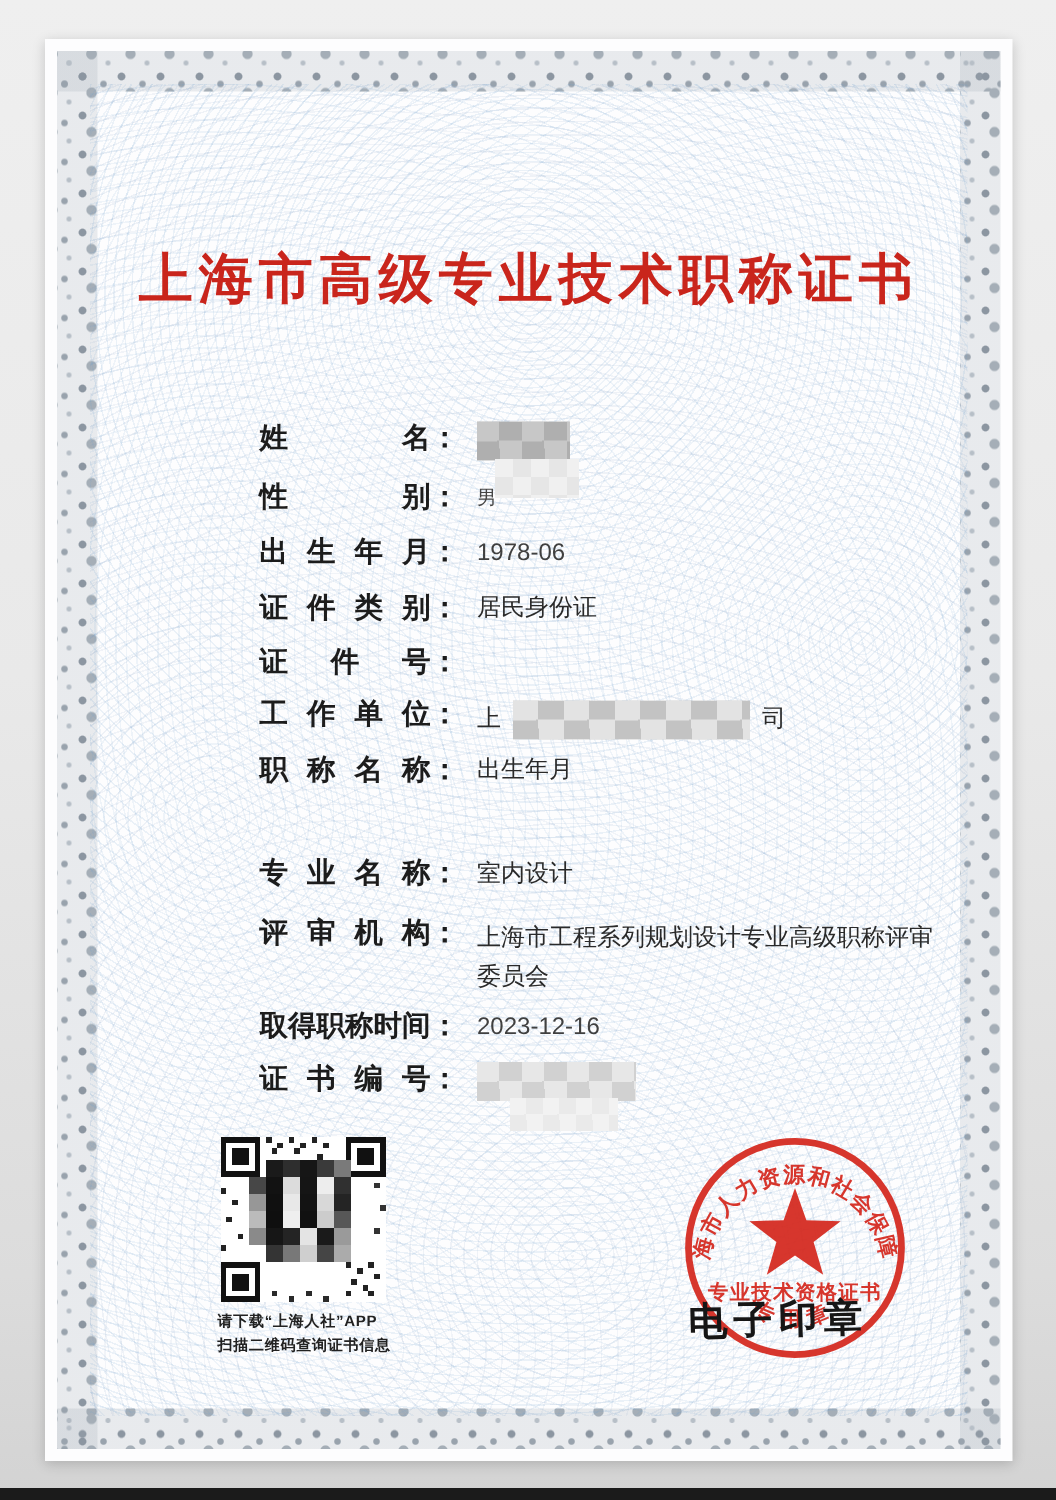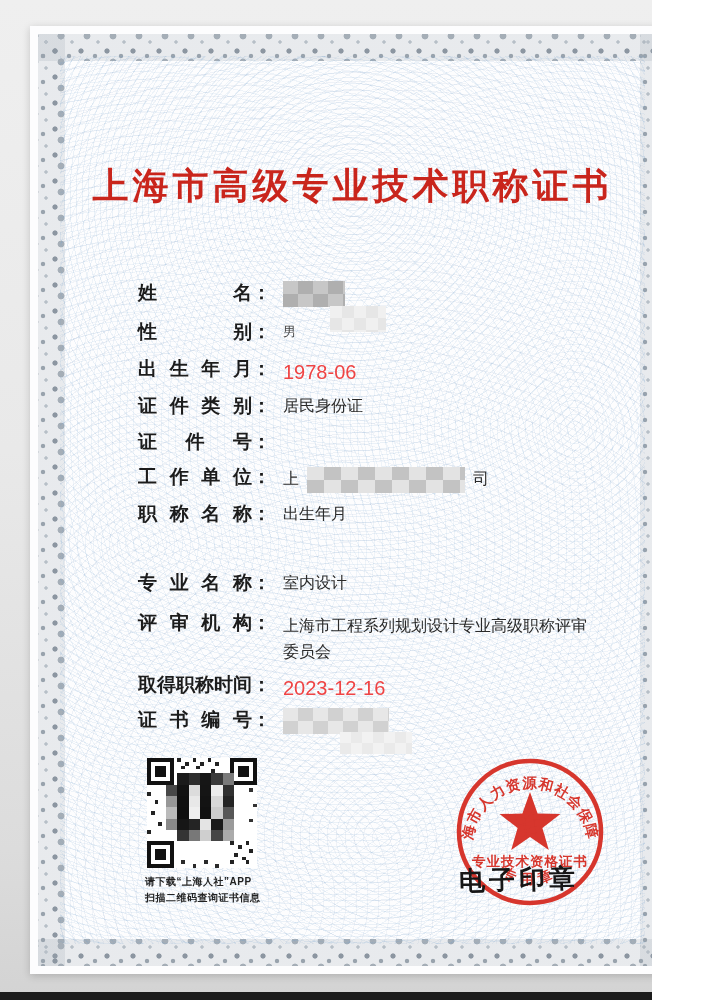--- a/index.html
+++ b/index.html
@@ -1,17 +1,17 @@
 <!DOCTYPE html>
 <html><head>
 <meta charset="utf-8">
 <style>
   html,body{margin:0;padding:0;}
   .photo{
-    position:relative;width:652px;height:1000px;overflow:hidden;
+    position:relative;width:704px;height:1000px;overflow:hidden;
     background:linear-gradient(180deg,#efefef 0%,#e9e9e9 45%,#dcdcdc 85%,#d3d3d3 100%);
     font-family:"Liberation Sans","DejaVu Sans",sans-serif;
   }
   .bottom-bar{position:absolute;left:0;right:0;bottom:0;height:8px;background:#1b1b1b;}
   .paper{
     position:absolute;left:30px;top:26px;width:645px;height:948px;
     background:#fdfdfe;box-shadow:0 2px 8px rgba(0,0,0,.18);
   }
   
   .guilloche{
@@ -41,25 +41,25 @@
   .br{right:8px;top:8px;bottom:8px;width:27px;}
 
   .title{
     position:absolute;left:0;right:0;top:112px;text-align:center;
     font-size:36px;font-weight:700;letter-spacing:4px;color:#c9251c;
   }
   .row{position:absolute;left:108px;right:40px;display:flex;align-items:flex-start;}
   .lbl{
     display:inline-block;width:114px;flex:0 0 114px;
     font-size:19px;font-weight:700;color:#1c1c1c;
-    text-align:justify;text-align-last:justify;line-height:1.3;
+    text-align:justify;text-align-last:justify;line-height:1.3;margin-left:35px;
   }
   .colon{font-size:19px;font-weight:700;color:#1c1c1c;line-height:1.3;}
   .val{margin-left:12px;line-height:1.3;}
-  .v-num{font-size:20px;color:#ef4444;padding-top:2px;}
+  .v-num{font-size:16px;color:#404040;padding-top:2px;}
   .v-kai{font-family:"Liberation Serif","DejaVu Serif",serif;font-size:16px;color:#2a2a2a;padding-top:2px;}
   .v-kai-sm{font-family:"Liberation Serif","DejaVu Serif",serif;font-size:13px;color:#444;padding-top:4px;}
   .v-wrap{width:316px;line-height:1.65;}
   
   .mz{display:inline-block;height:26px;vertical-align:middle;}
   .mz-name{width:62px;background:repeating-conic-gradient(#afafaf 0% 25%, #c7c7c7 0% 50%) 0 0/30px 26px;}
   .mz-id1{width:92px;background:repeating-conic-gradient(#a8a8a8 0% 25%, #bebebe 0% 50%) 0 0/32px 26px;margin-right:10px;}
   .mz-id2{width:82px;background:repeating-conic-gradient(#545454 0% 25%, #8d8d8d 0% 50%) 0 0/30px 26px;margin-right:4px;}
   .mz-emp{width:158px;background:repeating-conic-gradient(#c3c3c3 0% 25%, #e3e3e3 0% 50%) 0 0/34px 26px;margin:0 8px;}
   .mz-cert{width:106px;background:repeating-conic-gradient(#d1d1d1 0% 25%, #e7e7e7 0% 50%) 0 0/30px 26px;}

